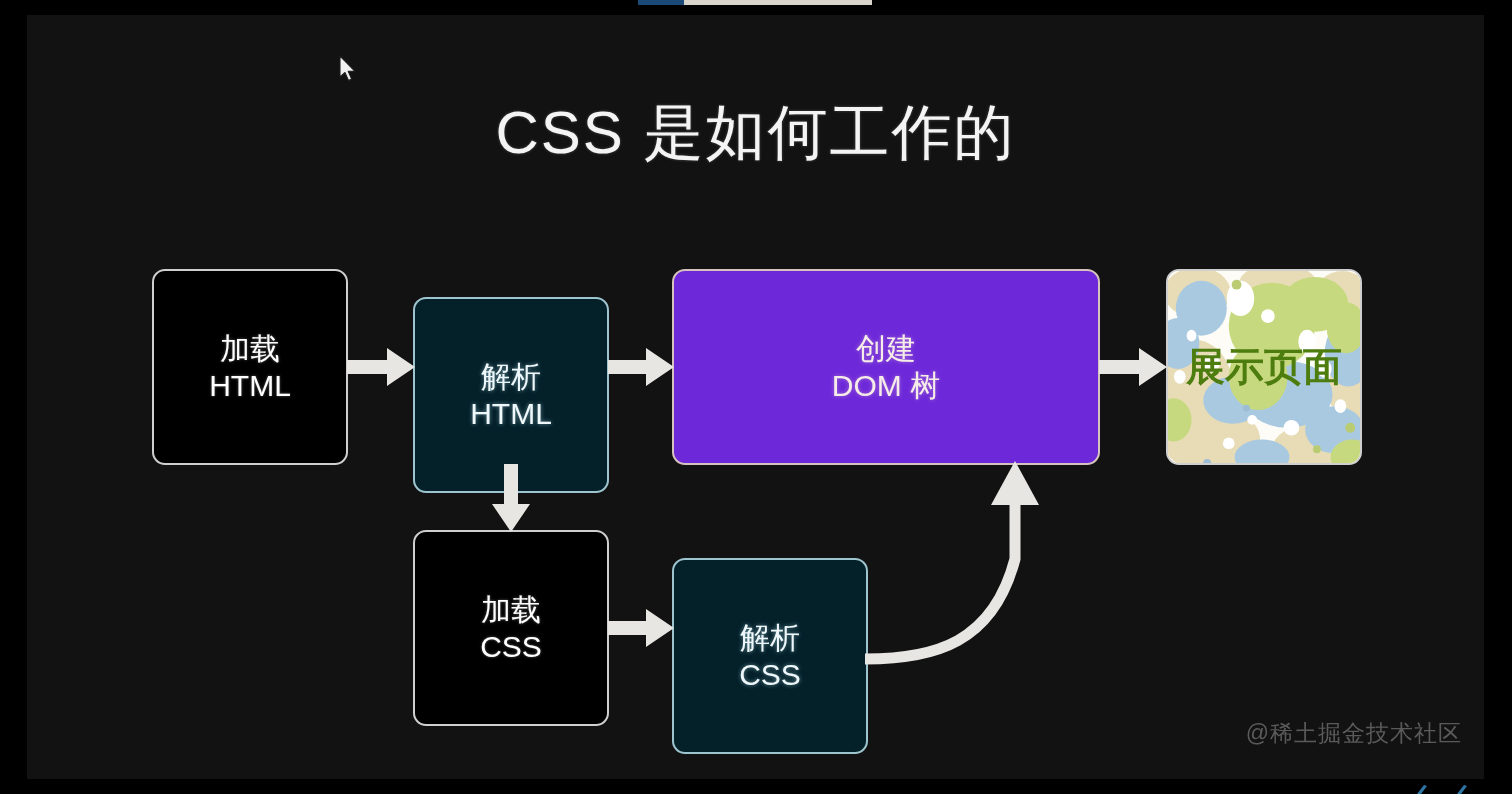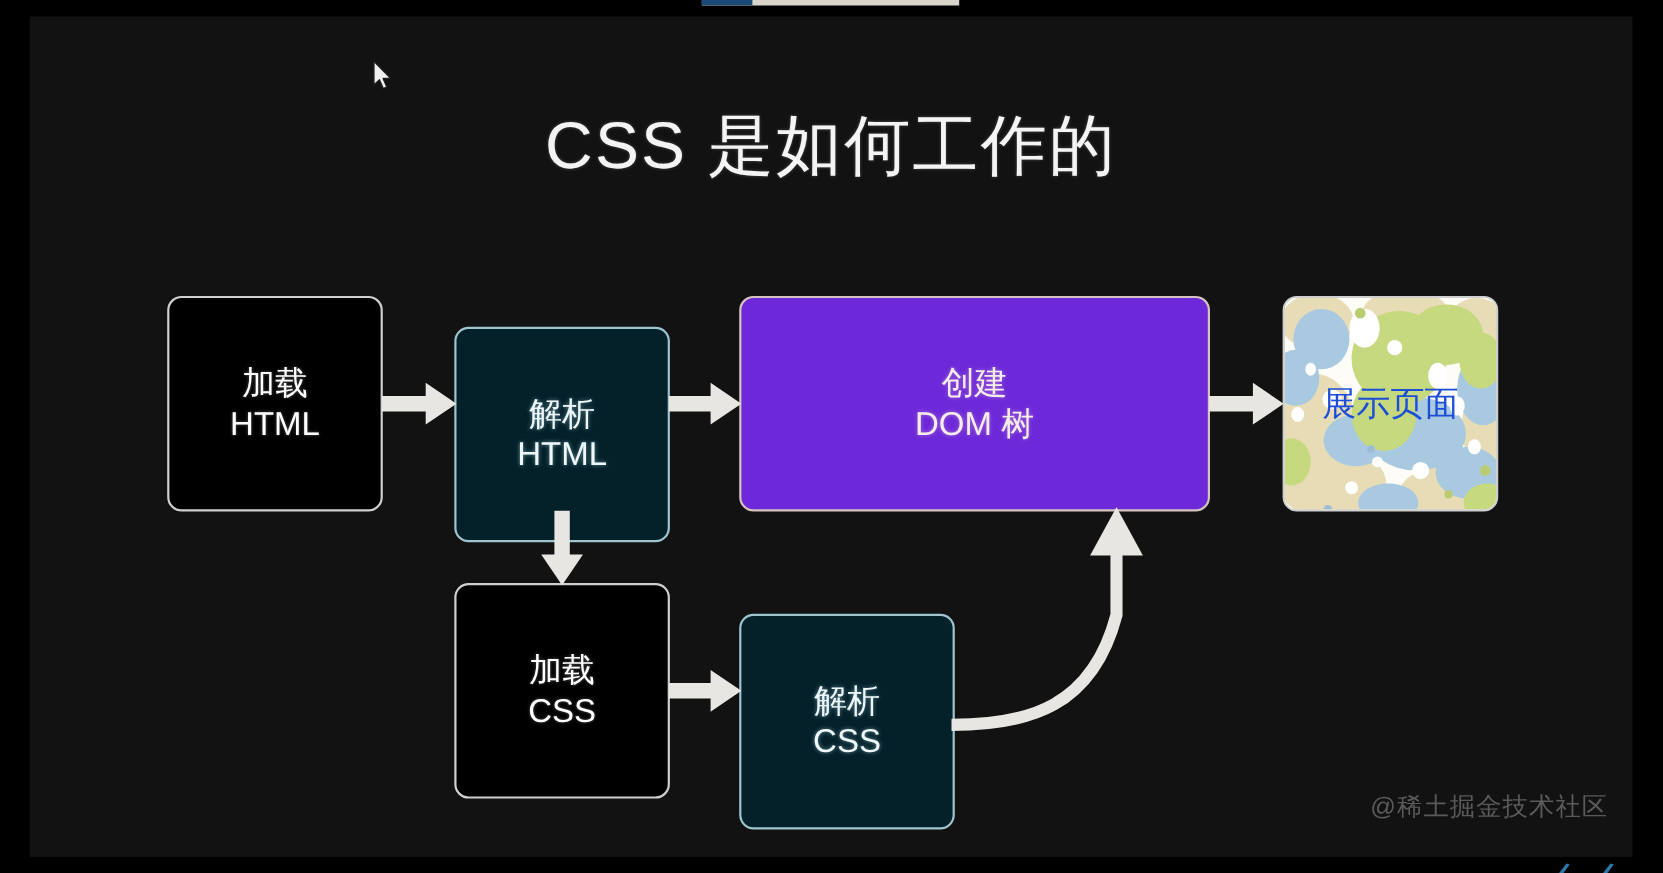--- a/index.html
+++ b/index.html
@@ -107,23 +107,23 @@
     background-color: #f2efe3;
   }
   .node.pattern .blobcanvas {
     position: absolute;
     inset: 0;
     z-index: 0;
   }
   .node.pattern .labelwrap {
     position: relative;
     z-index: 2;
-    font-size: 31px;
-    font-weight: 400;
-    color: #1d4ed8;
+    font-size: 39px;
+    font-weight: 700;
+    color: #4d7c0f;
   }
 
   
   #node-load-html   { left: 125px; top: 254px; width: 196px; height: 196px; }
   #node-parse-html  { left: 386px; top: 254px; width: 196px; height: 196px; }
   #node-dom-tree    { left: 645px; top: 254px; width: 428px; height: 196px; }
   #node-show-page   { left: 1139px; top: 254px; width: 196px; height: 196px; }
   #node-load-css    { left: 386px; top: 515px; width: 196px; height: 196px; }
   #node-parse-css   { left: 645px; top: 515px; width: 196px; height: 196px; }
 

